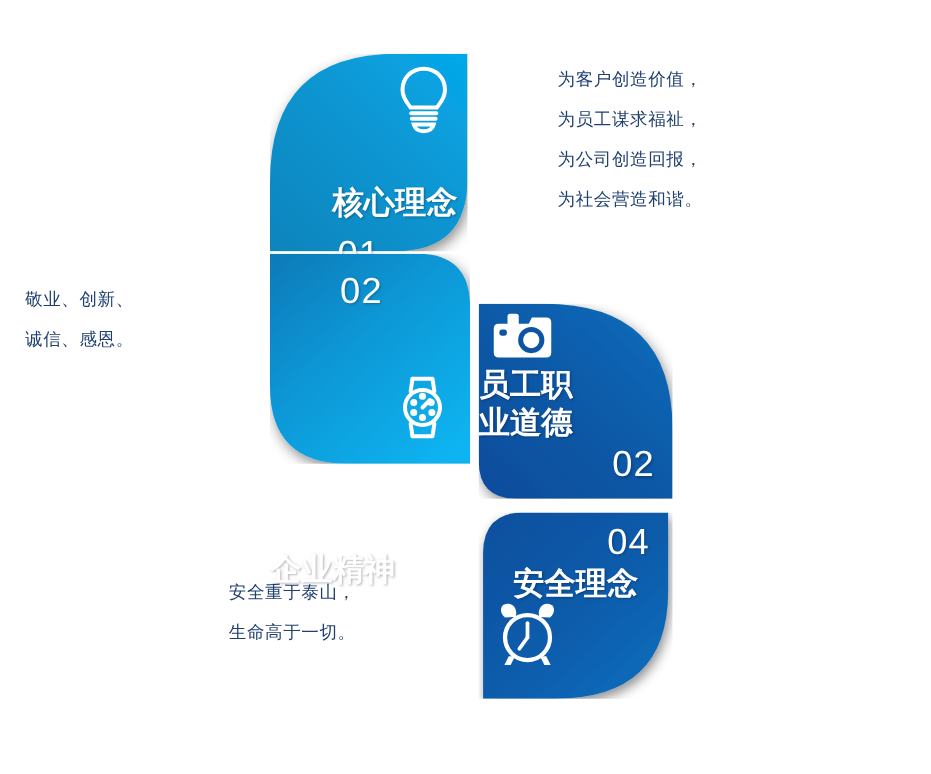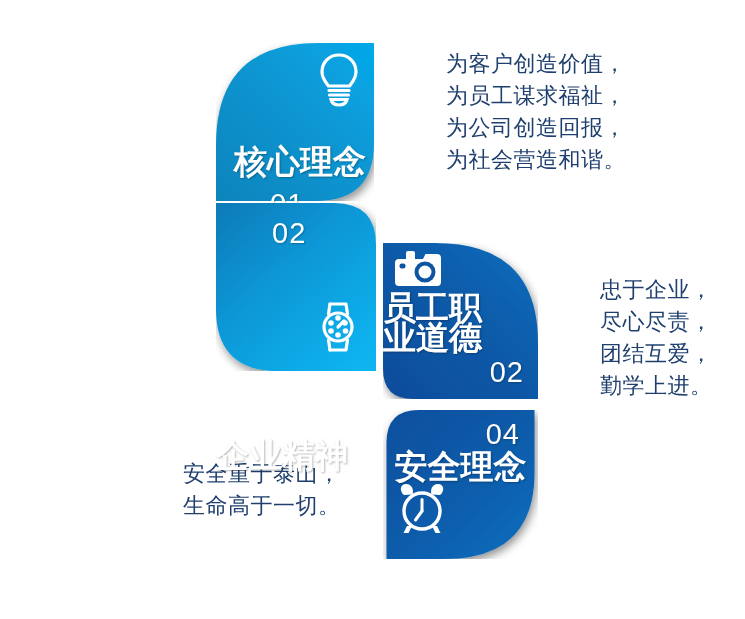--- a/index.html
+++ b/index.html
@@ -9,21 +9,21 @@
     font-family:"Liberation Sans","DejaVu Sans",sans-serif;
     overflow:hidden;
     position:relative;
   }
   #stage{position:absolute;left:0;top:0;width:745px;height:619px;}
 
   
   .side-text{
     position:absolute;
     color:#1f3f6e;
-    font-size:22px;
+    font-size:14px;
     line-height:32px;
     font-family:"DejaVu Sans","Liberation Sans",sans-serif;
     white-space:pre-line;
     letter-spacing:.5px;
   }
   #text-01{left:446px;top:48px;}
   #text-02{left:20px;top:224px;text-align:left;}
   #text-03{left:600px;top:274px;}
   #text-04{left:183px;top:458px;}
 
@@ -31,21 +31,21 @@
   .card{position:absolute;overflow:visible;}
   .card .shape{
     position:absolute;left:0;top:0;width:100%;height:100%;
   }
   .card .content{position:absolute;left:0;top:0;width:100%;height:100%;}
 
   .card-title{
     position:absolute;
     color:#ffffff;
     font-weight:bold;
-    font-size:33px;
+    font-size:25px;
     line-height:30px;
     font-family:"DejaVu Sans","Liberation Sans",sans-serif;
     text-shadow:1px 1px 2px rgba(0,0,0,.28);
     white-space:pre-line;
   }
   .card-num{
     position:absolute;
     color:#ffffff;
     font-size:29px;
     font-family:"Liberation Sans","DejaVu Sans",sans-serif;
@@ -82,24 +82,22 @@
 </style>
 </head>
 <body>
 
 <div id="stage">
 
   <div class="side-text" id="text-01">为客户创造价值，
 为员工谋求福祉，
 为公司创造回报，
 为社会营造和谐。</div>
-  <div class="side-text" id="text-03">忠于企业，
-尽心尽责，
-团结互爱，
-勤学上进。</div>
+  <div class="side-text" id="text-02">敬业、创新、
+诚信、感恩。</div>
   <div class="side-text" id="text-04">安全重于泰山，
 生命高于一切。</div>
 
   <div class="card" id="card-01">
     <svg class="shape" viewBox="0 0 158 158">
       <defs>
         <linearGradient id="g1" x1="0" y1="1" x2="1" y2="0">
           <stop offset="0%" stop-color="#0a84bc"></stop>
           <stop offset="55%" stop-color="#0a96d2"></stop>
           <stop offset="100%" stop-color="#05a9ea"></stop>

